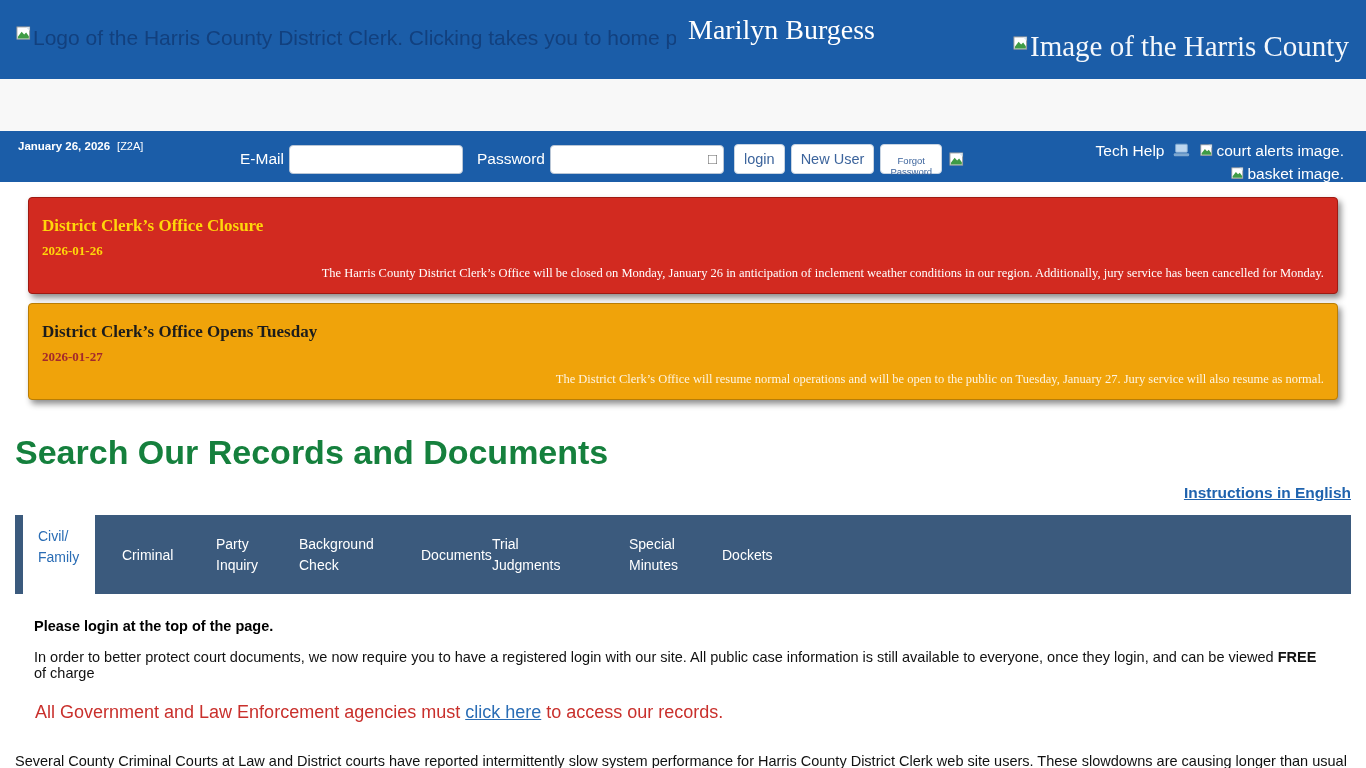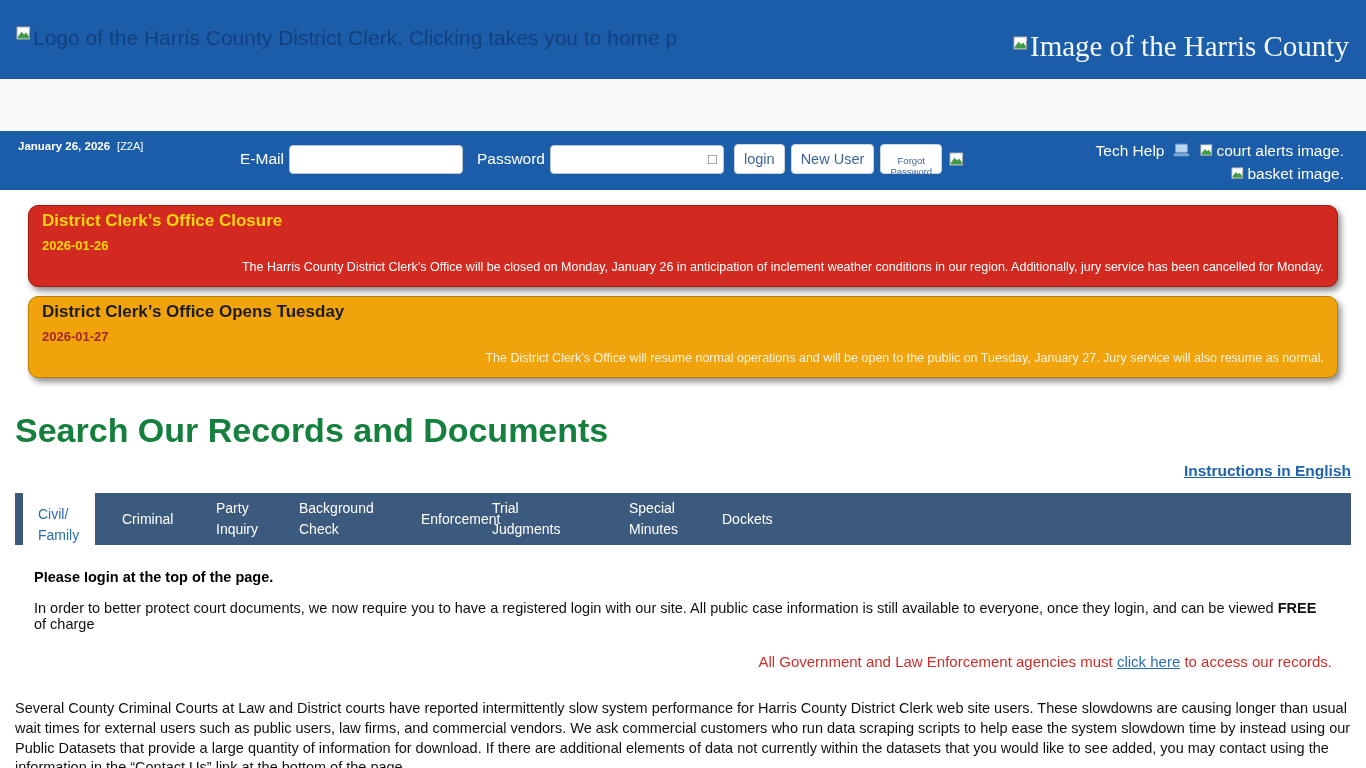--- a/index.html
+++ b/index.html
@@ -29,21 +29,21 @@
     position: absolute; right: 0; top: 30px; width: 353px;
     overflow: hidden; white-space: nowrap;
     color: #f4f7fb; font-family: "Liberation Serif", serif; font-size: 29px;
     display: flex; align-items: flex-start; gap: 2px; text-decoration: none;
   }
 
   
   .gap { height: 52px; background: #f8f8f8; }
 
   
-  .loginbar { position: relative; height: 59px; background: #1b5da8; }
+  .loginbar { position: relative; height: 51px; background: #1b5da8; }
   .date-line { position: absolute; left: 18px; top: 9px; color: #fff; font-size: 11.5px; font-weight: bold; }
   .date-line .tag { font-weight: normal; margin-left: 7px; font-size: 11px; }
   .login-form { position: absolute; left: 240px; top: 13px; display: flex; align-items: center; }
   .login-form label { color: #fff; font-size: 15.5px; margin-right: 5px; }
   .txt-input {
     width: 174px; height: 29px; background: #fff;
     border: 1px solid #b9c6d6; border-radius: 4px; padding: 0 24px 0 8px;
     font-size: 14px; font-family: "Liberation Sans", sans-serif;
   }
   .pw-wrap { position: relative; margin-right: 4px; }
@@ -55,54 +55,55 @@
     font-family: "Liberation Sans", sans-serif;
   }
   .btn.small { font-size: 9.5px; line-height: 11px; padding: 10px 7px; }
   .form-broken { margin-left: 7px; }
   .loginbar-right { position: absolute; right: 22px; top: 8px; color: #fff; font-size: 15.5px; }
   .lb-row { display: flex; justify-content: flex-end; align-items: center; gap: 4px; line-height: 23px; }
   .lb-row .lbl { margin-right: 3px; }
 
   
   .alert {
-    margin: 0 28px; border-radius: 10px; padding: 5px 13px 12px;
+    margin: 0 28px; border-radius: 4px; padding: 18px 13px 12px;
     box-shadow: 3px 4px 6px rgba(0,0,0,0.45);
+    font-family: Liberation Serif, serif;
   }
   .alert.red { background: #d22a20; border: 1px solid #9e1a12; margin-top: 15px; }
   .alert.orange { background: #f0a30a; border: 1px solid #b97d04; margin-top: 9px; }
   .alert-title { font-size: 17px; font-weight: bold; }
   .alert.red .alert-title { color: #ffd60a; }
   .alert.orange .alert-title { color: #1c1c1c; }
   .alert-date { font-size: 13px; font-weight: bold; margin-top: 7px; }
   .alert.red .alert-date { color: #ffd60a; }
   .alert.orange .alert-date { color: #a3282d; }
   .alert-body { font-size: 12.5px; margin-top: 7px; text-align: right; }
   .alert.red .alert-body { color: #ffffff; }
   .alert.orange .alert-body { color: rgba(255,255,255,0.88); }
 
   
   .page-title { margin: 33px 0 0 15px; color: #15803d; font-size: 34px; font-weight: bold; }
   .instructions { margin: 9px 15px 0 0; text-align: right; }
   .instructions a { display: block; color: #1f63ae; font-weight: bold; font-size: 15.5px; text-decoration: underline; line-height: 24px; }
 
-  .nav { position: relative; margin: 10px 15px 0; height: 52px; background: #3b5a7d; }
+  .nav { position: relative; margin: 10px 15px 0; height: 79px; background: #3b5a7d; }
   .tab {
     position: absolute; top: 50%; transform: translateY(-50%);
     color: #fff; font-size: 14px; line-height: 21px; white-space: pre-line; cursor: pointer;
   }
   .tab.active {
     top: 0; transform: none; left: 8px; width: 72px; height: 79px;
     background: #fff; color: #2a6db5; padding: 11px 0 0 15px; z-index: 2;
   }
 
   .prompt { margin: 24px 0 0 34px; font-weight: bold; font-size: 14.5px; color: #000; }
   .info { margin: 15px 34px 0; font-size: 14.5px; color: #111; }
   .info b { font-weight: bold; }
-  .agencies { margin: 21px 34px 0 35px; font-size: 15px; color: #c9302c; text-align: right; }
+  .agencies { margin: 21px 34px 0 35px; font-size: 18px; color: #c9302c; }
   .agencies a { color: #2a6db5; text-decoration: underline; }
   .performance { margin: 29px 15px 0; font-size: 14.5px; line-height: 19.8px; color: #111; }
 </style>
 </head>
 <body>
 
 <svg class="hidden-defs" xmlns="http://www.w3.org/2000/svg">
   <symbol id="broken-img" viewBox="0 0 16 16">
     <rect x="1" y="1" width="13.5" height="13" fill="#ffffff" stroke="#9a9a9a" stroke-width="1"></rect>
     <polygon points="2,11.5 6,6 8.7,9 10.8,7 13.7,11 13.7,13.2 2,13.2" fill="#3f9b45"></polygon>
@@ -115,20 +116,21 @@
 </svg>
 
 <div class="header">
   <a class="logo-link" href="#">
     <svg class="bi">
         <use href="#broken-img"></use>
       </svg>
     <span>Logo of the Harris County District Clerk. Clicking takes you to home pag</span>
   </a>
   <div class="brand">
+    <div class="brand-name">Marilyn Burgess</div>
   </div>
   <a class="header-right" href="#">
     <svg class="bi" style="margin-top:6px">
         <use href="#broken-img"></use>
       </svg>
     <span>Image of the Harris County</span>
   </a>
 </div>
 
 <div class="gap"></div>
@@ -193,21 +195,21 @@
 </div>
 
 <div class="nav">
   <div class="tab active">Civil/
 Family</div>
   <div class="tab" style="left:107px">Criminal</div>
   <div class="tab" style="left:201px">Party
 Inquiry</div>
   <div class="tab" style="left:284px">Background
 Check</div>
-  <div class="tab" style="left:406px">Enforcement</div>
+  <div class="tab" style="left:406px">Documents</div>
   <div class="tab" style="left:477px">Trial
 Judgments</div>
   <div class="tab" style="left:614px">Special
 Minutes</div>
   <div class="tab" style="left:707px">Dockets</div>
 </div>
 
 <div class="prompt">Please login at the top of the page.</div>
 
 <div class="info">

